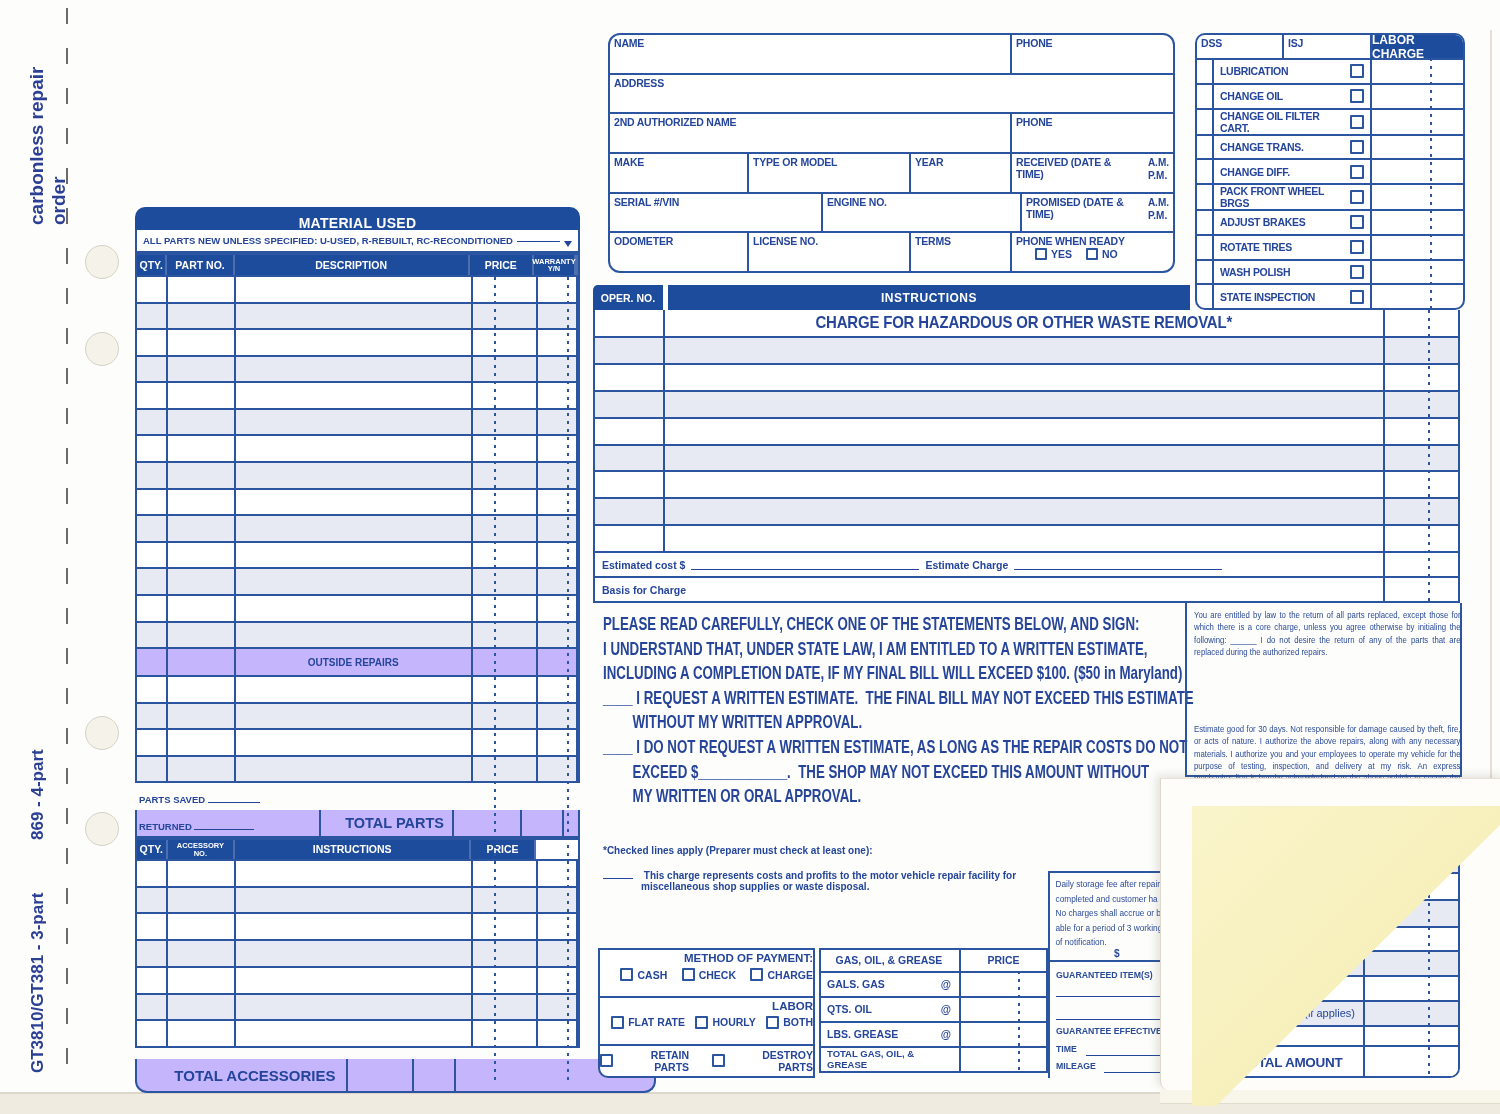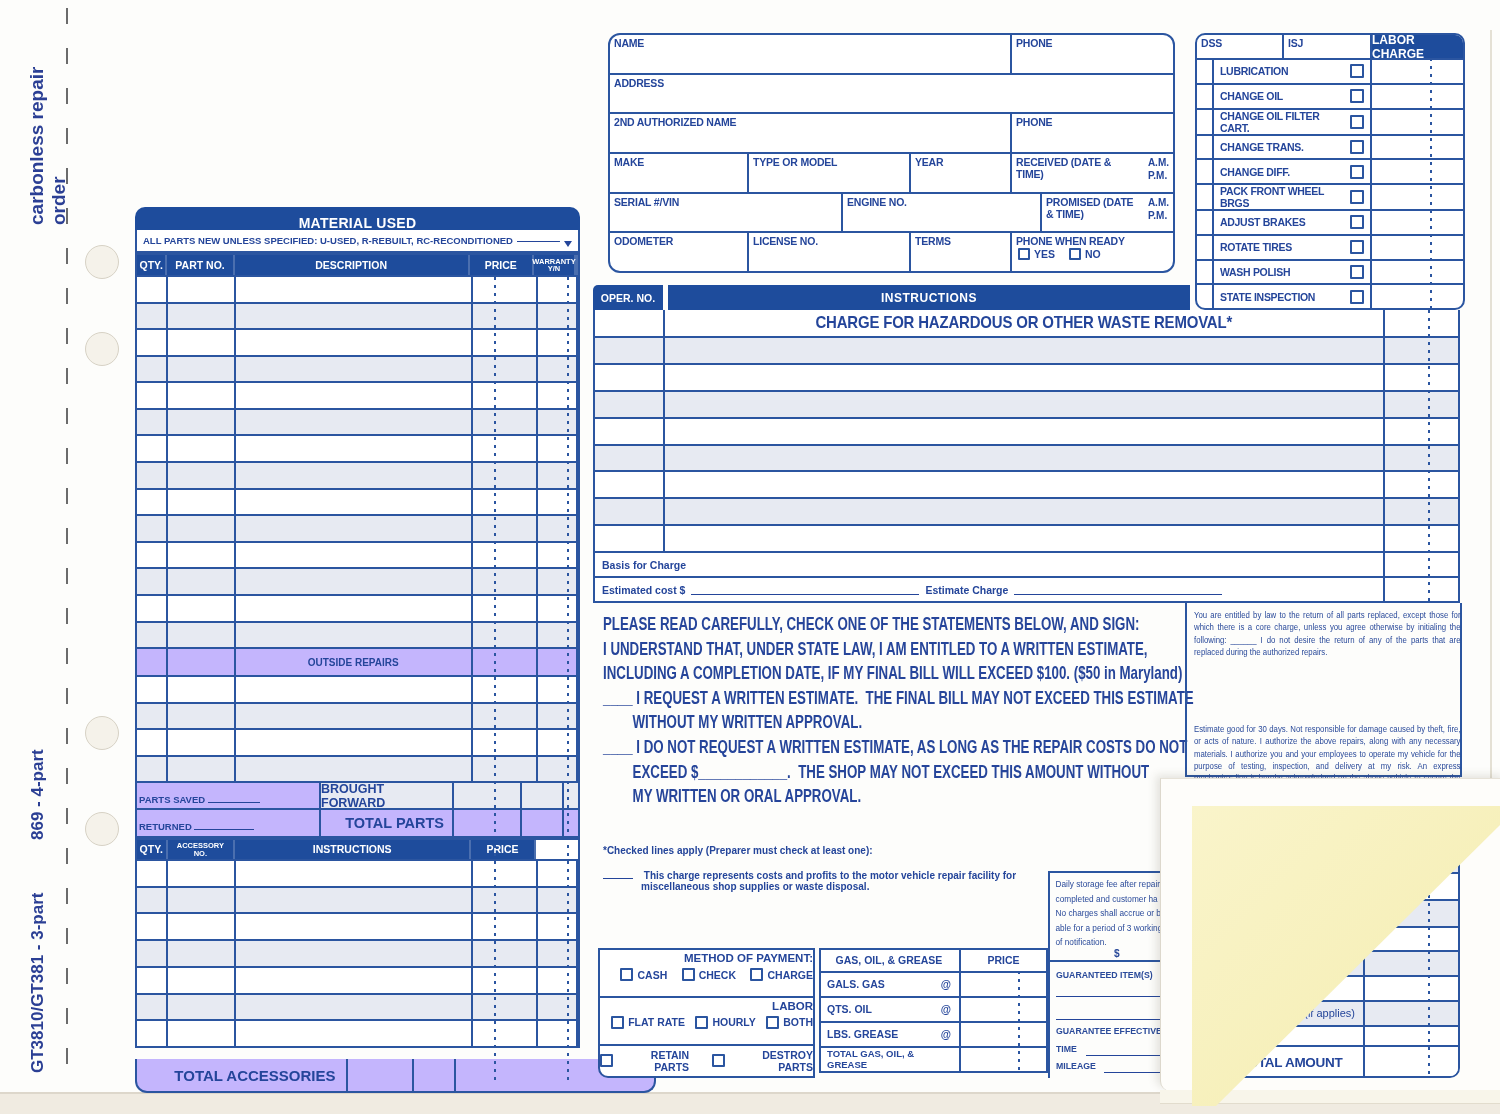--- a/index.html
+++ b/index.html
@@ -306,28 +306,20 @@
         <div class="grow">
         <div class="cw-q"></div>
           <div class="cw-p"></div>
           <div class="cw-d"></div>
         <div class="cw-pr"></div>
           <div class="cw-w"></div>
           <div class="cw-l"></div>
       </div>
       </div>
 
-    <div class="abs specrow" style="top:576px;height:27px;width:445px;">
-      <div style="width:182px;"></div>
-      <div style="width:135px;border-left:2px solid var(--line);border-right:2px solid var(--line);background:var(--tint);
-                  display:flex;align-items:center;justify-content:flex-end;padding-right:8px;font-size:12.5px;font-weight:bold;">BROUGHT FORWARD</div>
-      <div class="cw-pr" style="border-right:2px solid var(--line);background:var(--tint);"></div>
-      <div class="cw-w" style="border-right:2px solid var(--line);background:var(--tint);"></div>
-      <div class="cw-l" style="background:var(--tint);"></div>
-    </div>
     <div class="abs specrow" style="top:603px;height:28px;width:445px;">
       <div style="width:182px;"></div>
       <div style="width:135px;border-left:2px solid var(--line);border-right:2px solid var(--line);
                   display:flex;align-items:center;justify-content:flex-end;padding-right:8px;font-size:14.5px;font-weight:bold;">TOTAL PARTS</div>
       <div class="cw-pr" style="border-right:2px solid var(--line);"></div>
       <div class="cw-w" style="border-right:2px solid var(--line);"></div>
       <div class="cw-l"></div>
     </div>
     <div class="abs" style="left:4px;top:585px;font-size:9.5px;font-weight:bold;">
       <span>PARTS SAVED</span>
@@ -452,21 +444,21 @@
       <div class="cell" style="width:101px;">
           <span class="lab">YEAR</span>
         </div>
       <div class="cell" style="flex:1;">
           <span class="lab" style="padding-right:34px;">RECEIVED (DATE &amp; TIME)</span>
         <span class="ampm"><span>A.M.</span><br>
         <span>P.M.</span></span>
         </div>
     </div>
     <div class="row">
-      <div class="cell" style="width:233px;">
+      <div class="cell" style="width:213px;">
           <span class="lab">SERIAL #/VIN</span>
         </div>
       <div class="cell" style="width:199px;">
           <span class="lab">ENGINE NO.</span>
         </div>
       <div class="cell" style="flex:1;">
           <span class="lab" style="padding-right:34px;">PROMISED (DATE &amp; TIME)</span>
         <span class="ampm"><span>A.M.</span><br>
         <span>P.M.</span></span>
         </div>
@@ -476,21 +468,21 @@
           <span class="lab">ODOMETER</span>
         </div>
       <div class="cell" style="width:162px;">
           <span class="lab">LICENSE NO.</span>
         </div>
       <div class="cell" style="width:101px;">
           <span class="lab">TERMS</span>
         </div>
       <div class="cell" style="flex:1;">
         <span class="lab">PHONE WHEN READY</span>
-        <span style="display:flex;gap:14px;padding:1px 0 0 6px;">
+        <span style="display:flex;gap:14px;padding:1px 0 0 6px;margin-left:17px;">
           <span class="opt" style="margin:0;">
               <span class="cb" style="width:12px;height:12px;"></span>
             <span>YES</span>
             </span>
           <span class="opt" style="margin:0;">
               <span class="cb" style="width:12px;height:12px;"></span>
             <span>NO</span>
             </span>
         </span>
       </div>
@@ -637,32 +629,32 @@
         <div class="ic-o"></div>
           <div class="ic-m"></div>
           <div class="ic-p"></div>
       </div>
         <div class="irow">
         <div class="ic-o"></div>
           <div class="ic-m"></div>
           <div class="ic-p"></div>
       </div>
       </div>
-    <div class="irow" style="height:25px;border-bottom:2px solid var(--line);">
-      <div class="ic-m" style="display:flex;align-items:center;padding-left:7px;font-size:10.5px;font-weight:bold;">
-        <span>Basis for Charge</span>
-      </div>
-      <div class="ic-p"></div>
-    </div>
     <div class="irow" style="height:25px;">
       <div class="ic-m" style="display:flex;align-items:center;padding-left:7px;font-size:10.5px;font-weight:bold;">
         <span>Estimated cost $</span>
         <span class="blank" style="width:228px;margin:0 6px;"></span>
         <span>Estimate Charge</span>
         <span class="blank" style="width:208px;margin-left:6px;"></span>
+      </div>
+      <div class="ic-p"></div>
+    </div>
+    <div class="irow" style="height:25px;border-bottom:2px solid var(--line);">
+      <div class="ic-m" style="display:flex;align-items:center;padding-left:7px;font-size:10.5px;font-weight:bold;">
+        <span>Basis for Charge</span>
       </div>
       <div class="ic-p"></div>
     </div>
   </div>
   <div class="abs vdash" style="left:1428px;top:310px;height:293px;"></div>
 
   <div class="abs" id="legal">
     <div class="pre">PLEASE READ CAREFULLY, CHECK ONE OF THE STATEMENTS BELOW, AND SIGN:</div>
     <div class="pre">I UNDERSTAND THAT, UNDER STATE LAW, I AM ENTITLED TO A WRITTEN ESTIMATE,</div>
     <div class="pre">INCLUDING A COMPLETION DATE, IF MY FINAL BILL WILL EXCEED $100. ($50 in Maryland)</div>

